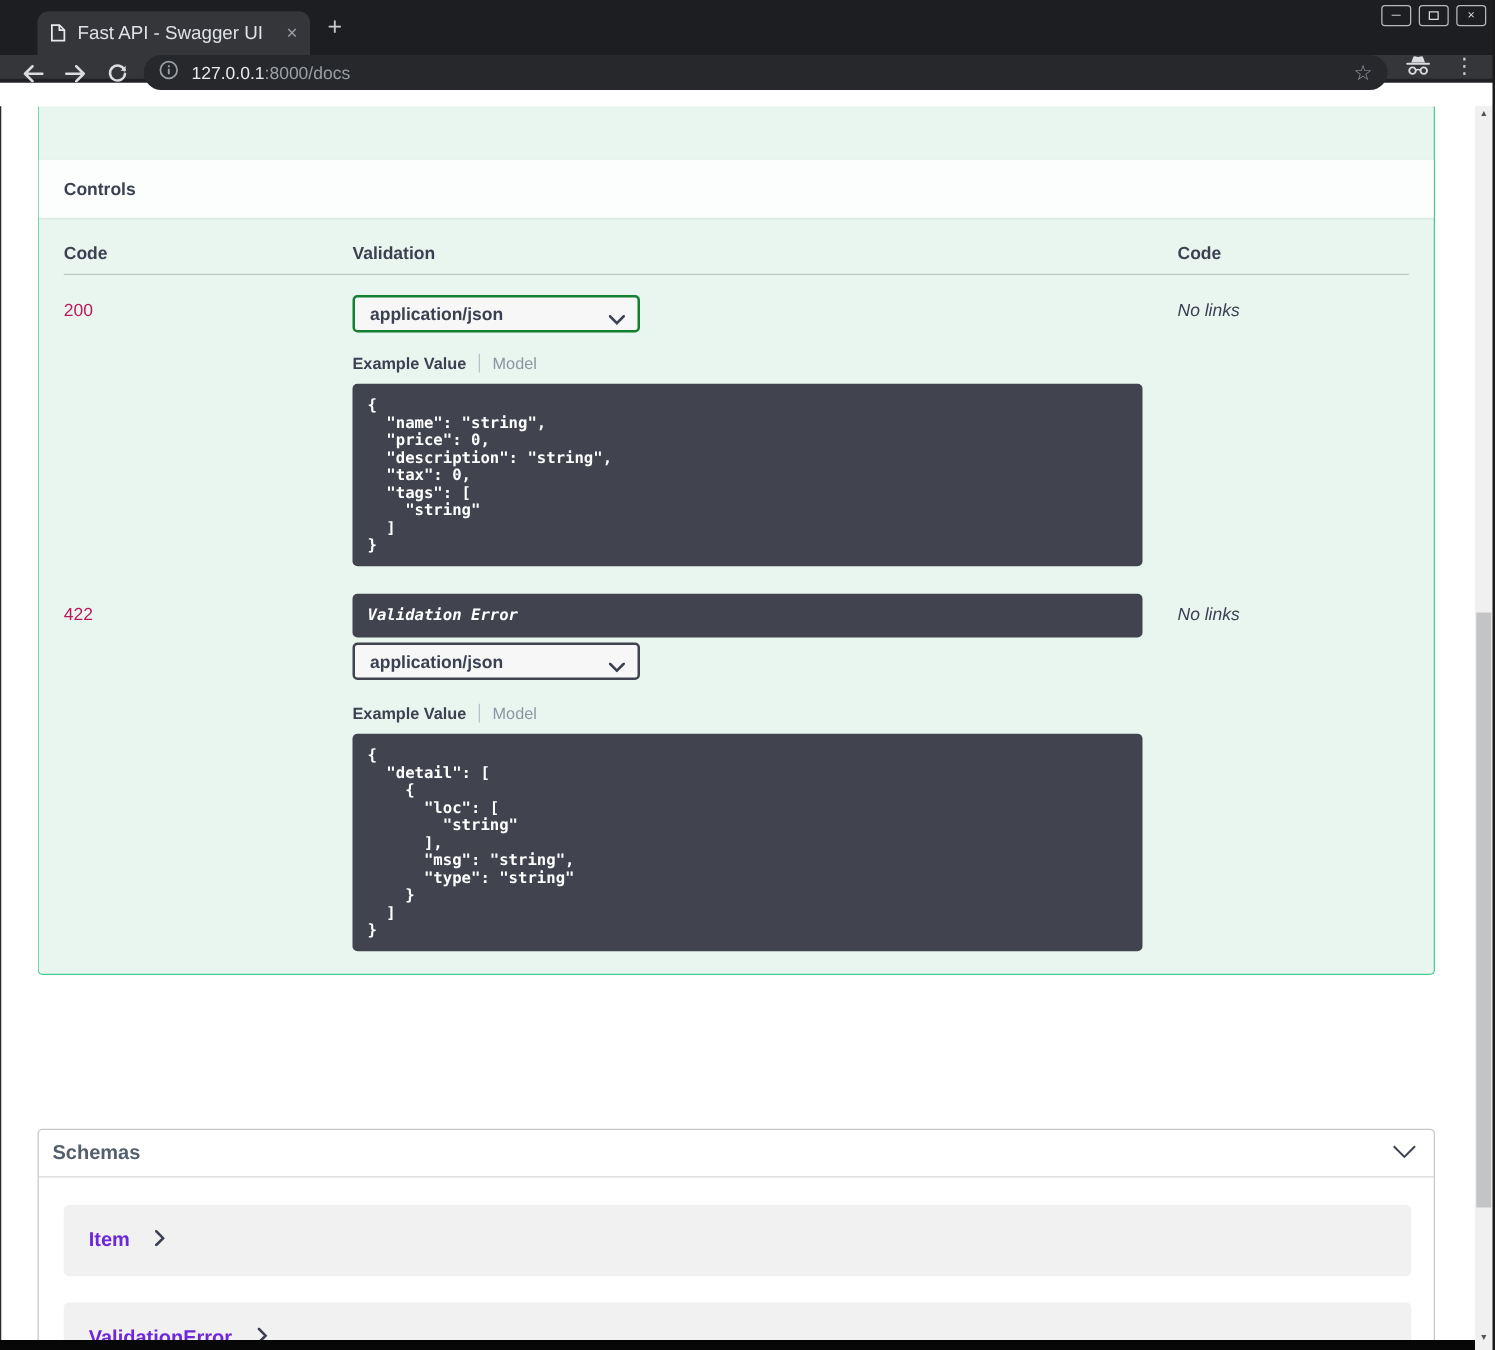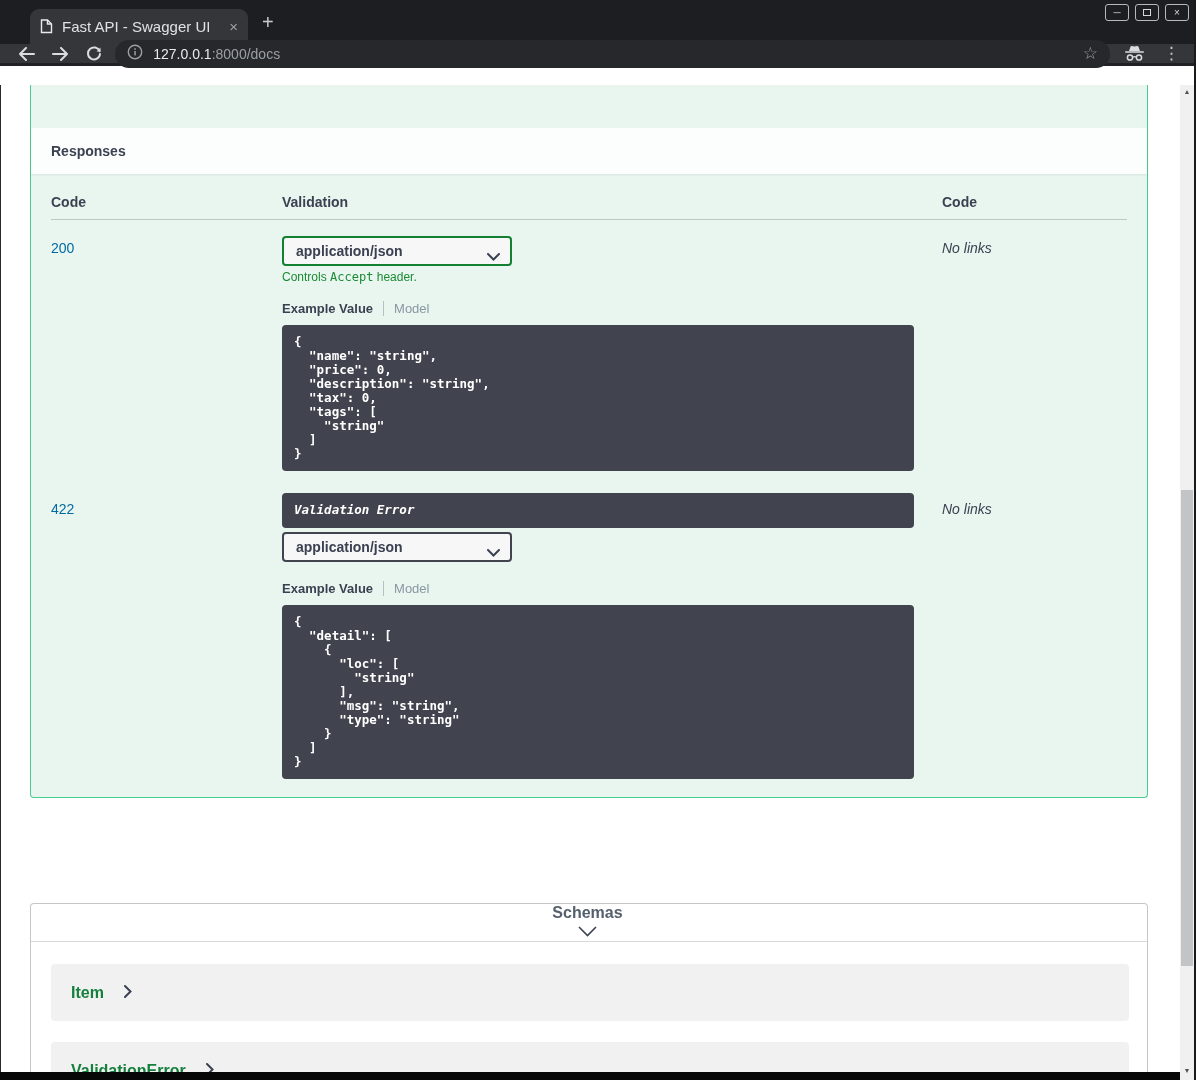--- a/index.html
+++ b/index.html
@@ -15,21 +15,21 @@
   .tab-title { color:#dee1e6; font-size:15px; flex:1; white-space:nowrap; overflow:hidden; }
   .tab-close { color:#9aa0a6; font-size:15px; line-height:1; cursor:default; }
   .doc-icon svg { display:block; }
   .newtab { position:absolute; left:262px; top:13px; color:#c8cacd; font-size:20px; font-weight:400; line-height:18px; }
   .win-controls { position:absolute; right:7px; top:4px; display:flex; gap:6px; }
   .win-btn { width:24px; height:17px; border:1px solid #b7b9bc; border-radius:3px; color:#d6d8db;
              display:flex; align-items:center; justify-content:center; font-size:10px; line-height:1; }
   .win-btn .maxbox { width:8px; height:7px; border:1px solid #d6d8db; display:block; }
 
   .toolbar { position:absolute; top:44px; left:0; width:1196px; height:22px; background:#35363a;
-             border-bottom:3px solid #202124; display:flex; align-items:center; padding:0 10px; }
+             border-bottom:3px solid #202124; display:flex; align-items:flex-start; padding:0 10px; }
   .nav-ic { width:34px; height:30px; display:flex; align-items:center; justify-content:center; }
   .url-pill { margin-left:4px; width:1002px; height:28px; background:#26282c; border-radius:14px;
               display:flex; align-items:center; padding:0 12px; gap:10px; }
   .url-text { font-size:14px; }
   .url-host { color:#e8eaed; }
   .url-path { color:#9aa0a6; }
   .pill-spacer { flex:1; }
   .star { color:#9aa0a6; font-size:17px; line-height:1; }
   .incog { margin-left:14px; display:flex; align-items:center; }
   .menu-dots { margin-left:12px; color:#c7cacd; font-size:17px; letter-spacing:0; line-height:1; padding:0 6px; }
@@ -42,21 +42,21 @@
   .ob-spacer { height:43px; }
   .section-header { height:46px; background:rgba(255,255,255,.85); box-shadow:0 1px 2px rgba(0,0,0,.08);
                     display:flex; align-items:center; padding:0 20px; }
   .section-title { font-size:14px; font-weight:700; color:#3b4151; }
 
   .table-wrap { padding:20px 20px 18px 20px; }
   .t-head { display:grid; grid-template-columns:231px 660px 1fr; padding-bottom:9px;
             border-bottom:1px solid rgba(59,65,81,.25); }
   .t-head div { font-size:14px; font-weight:700; color:#3b4151; }
   .t-row { display:grid; grid-template-columns:231px 660px 1fr; padding-top:12px; }
-  .code-cell { font-size:14px; color:#0369a1; padding-top:8px; }
+  .code-cell { font-size:14px; color:#be185d; padding-top:8px; }
   .links-cell { font-size:14px; color:#3b4151; font-style:italic; padding-top:8px; }
 
   .desc-box { width:632px; min-height:35px; background:#41444e; border-radius:4px; padding:9px 12px;
               color:#fff; font-family:"DejaVu Sans Mono", monospace; font-size:12.5px;
               font-style:italic; font-weight:600; }
   .select-wrap { position:relative; margin-top:4px; width:230px; }
   .mt-select { width:230px; height:30px; background:#f7f7f7; border-radius:4px;
                font-size:14px; font-weight:700; color:#3b4151; padding:0 28px 0 12px;
                display:flex; align-items:center; }
   .border-green { border:2px solid #128030; }
@@ -73,27 +73,27 @@
   pre.example { margin-top:9px; width:632px; background:#41444e; border-radius:4px; padding:10px 12px;
                 color:#fff; font-family:"DejaVu Sans Mono", monospace; font-size:12.5px;
                 line-height:14px; font-weight:600; white-space:pre; }
 
   .row-gap { height:10px; }
 
   
   .schemas { position:absolute; left:29px; top:818px; width:1118px; background:#fff;
              border:1px solid rgba(59,65,81,.3); border-radius:4px; height:300px; overflow:hidden; }
   .schemas-header { height:38px; display:flex; align-items:center; justify-content:space-between;
-                    padding:0 14px 0 11px; border-bottom:1px solid rgba(59,65,81,.2);flex-direction:column; }
+                    padding:0 14px 0 11px; border-bottom:1px solid rgba(59,65,81,.2); }
   .schemas-title { font-size:16px; font-weight:700; color:#55606d; }
   .schemas-body { padding:22px 20px; }
   .model-box { width:1078px; height:57px; background:#f1f1f1; border-radius:4px;
                display:flex; align-items:center; padding:0 20px; gap:20px; }
   .model-box + .model-box { margin-top:21px; }
-  .model-name { font-size:16px; font-weight:700; color:#15803d;text-align:center; }
+  .model-name { font-size:16px; font-weight:700; color:#6d28d9;text-align:center; }
 
   
   .scrollbar { position:absolute; top:85px; right:2px; width:14px; height:995px; background:#f0f0f0; }
   .sb-arrow { position:absolute; left:0; width:14px; height:12px; display:flex; align-items:center;
               justify-content:center; font-size:7px; color:#4f5356; }
   .sb-up { top:0; } .sb-down { bottom:4px; }
   .sb-thumb { position:absolute; left:1px; top:405px; width:12px; height:476px; background:#c2c4c6; }
 
   .edge-left  { position:absolute; left:0; top:85px; width:1px; height:995px; background:#2a2a2a; }
   .edge-right { position:absolute; right:0; top:0; width:2px; height:1080px; background:#1a1a1a; }
@@ -165,42 +165,41 @@
     </span>
     <span class="menu-dots">⋮</span>
   </div>
 
   <div class="content">
 
     <div class="opblock">
       <div class="ob-spacer"></div>
 
       <div class="section-header">
-        <span class="section-title">Responses</span>
+        <span class="section-title">Controls</span>
       </div>
 
       <div class="table-wrap">
         <div class="t-head">
           <div>Code</div>
           <div>Validation</div>
           <div>Code</div>
         </div>
 
         <div class="t-row">
           <div class="code-cell">200</div>
           <div>
             <div class="select-wrap">
               <div class="mt-select border-green">application/json</div>
               <span class="sel-chev">
                 <svg width="13" height="8" viewBox="0 0 13 8">
                     <path d="M1 1l5.5 5.5L12 1" fill="none" stroke="#3b4151" stroke-width="2" stroke-linecap="round"></path>
                   </svg>
               </span>
             </div>
-            <div class="accept-note"><span>Controls </span><span class="mono">Accept</span><span> header.</span></div>
             <div class="tabs">
               <span class="tab-example">Example Value</span>
               <span class="tab-divider"></span>
               <span class="tab-model">Model</span>
             </div>
             <pre class="example">{
   "name": "string",
   "price": 0,
   "description": "string",
   "tax": 0,

